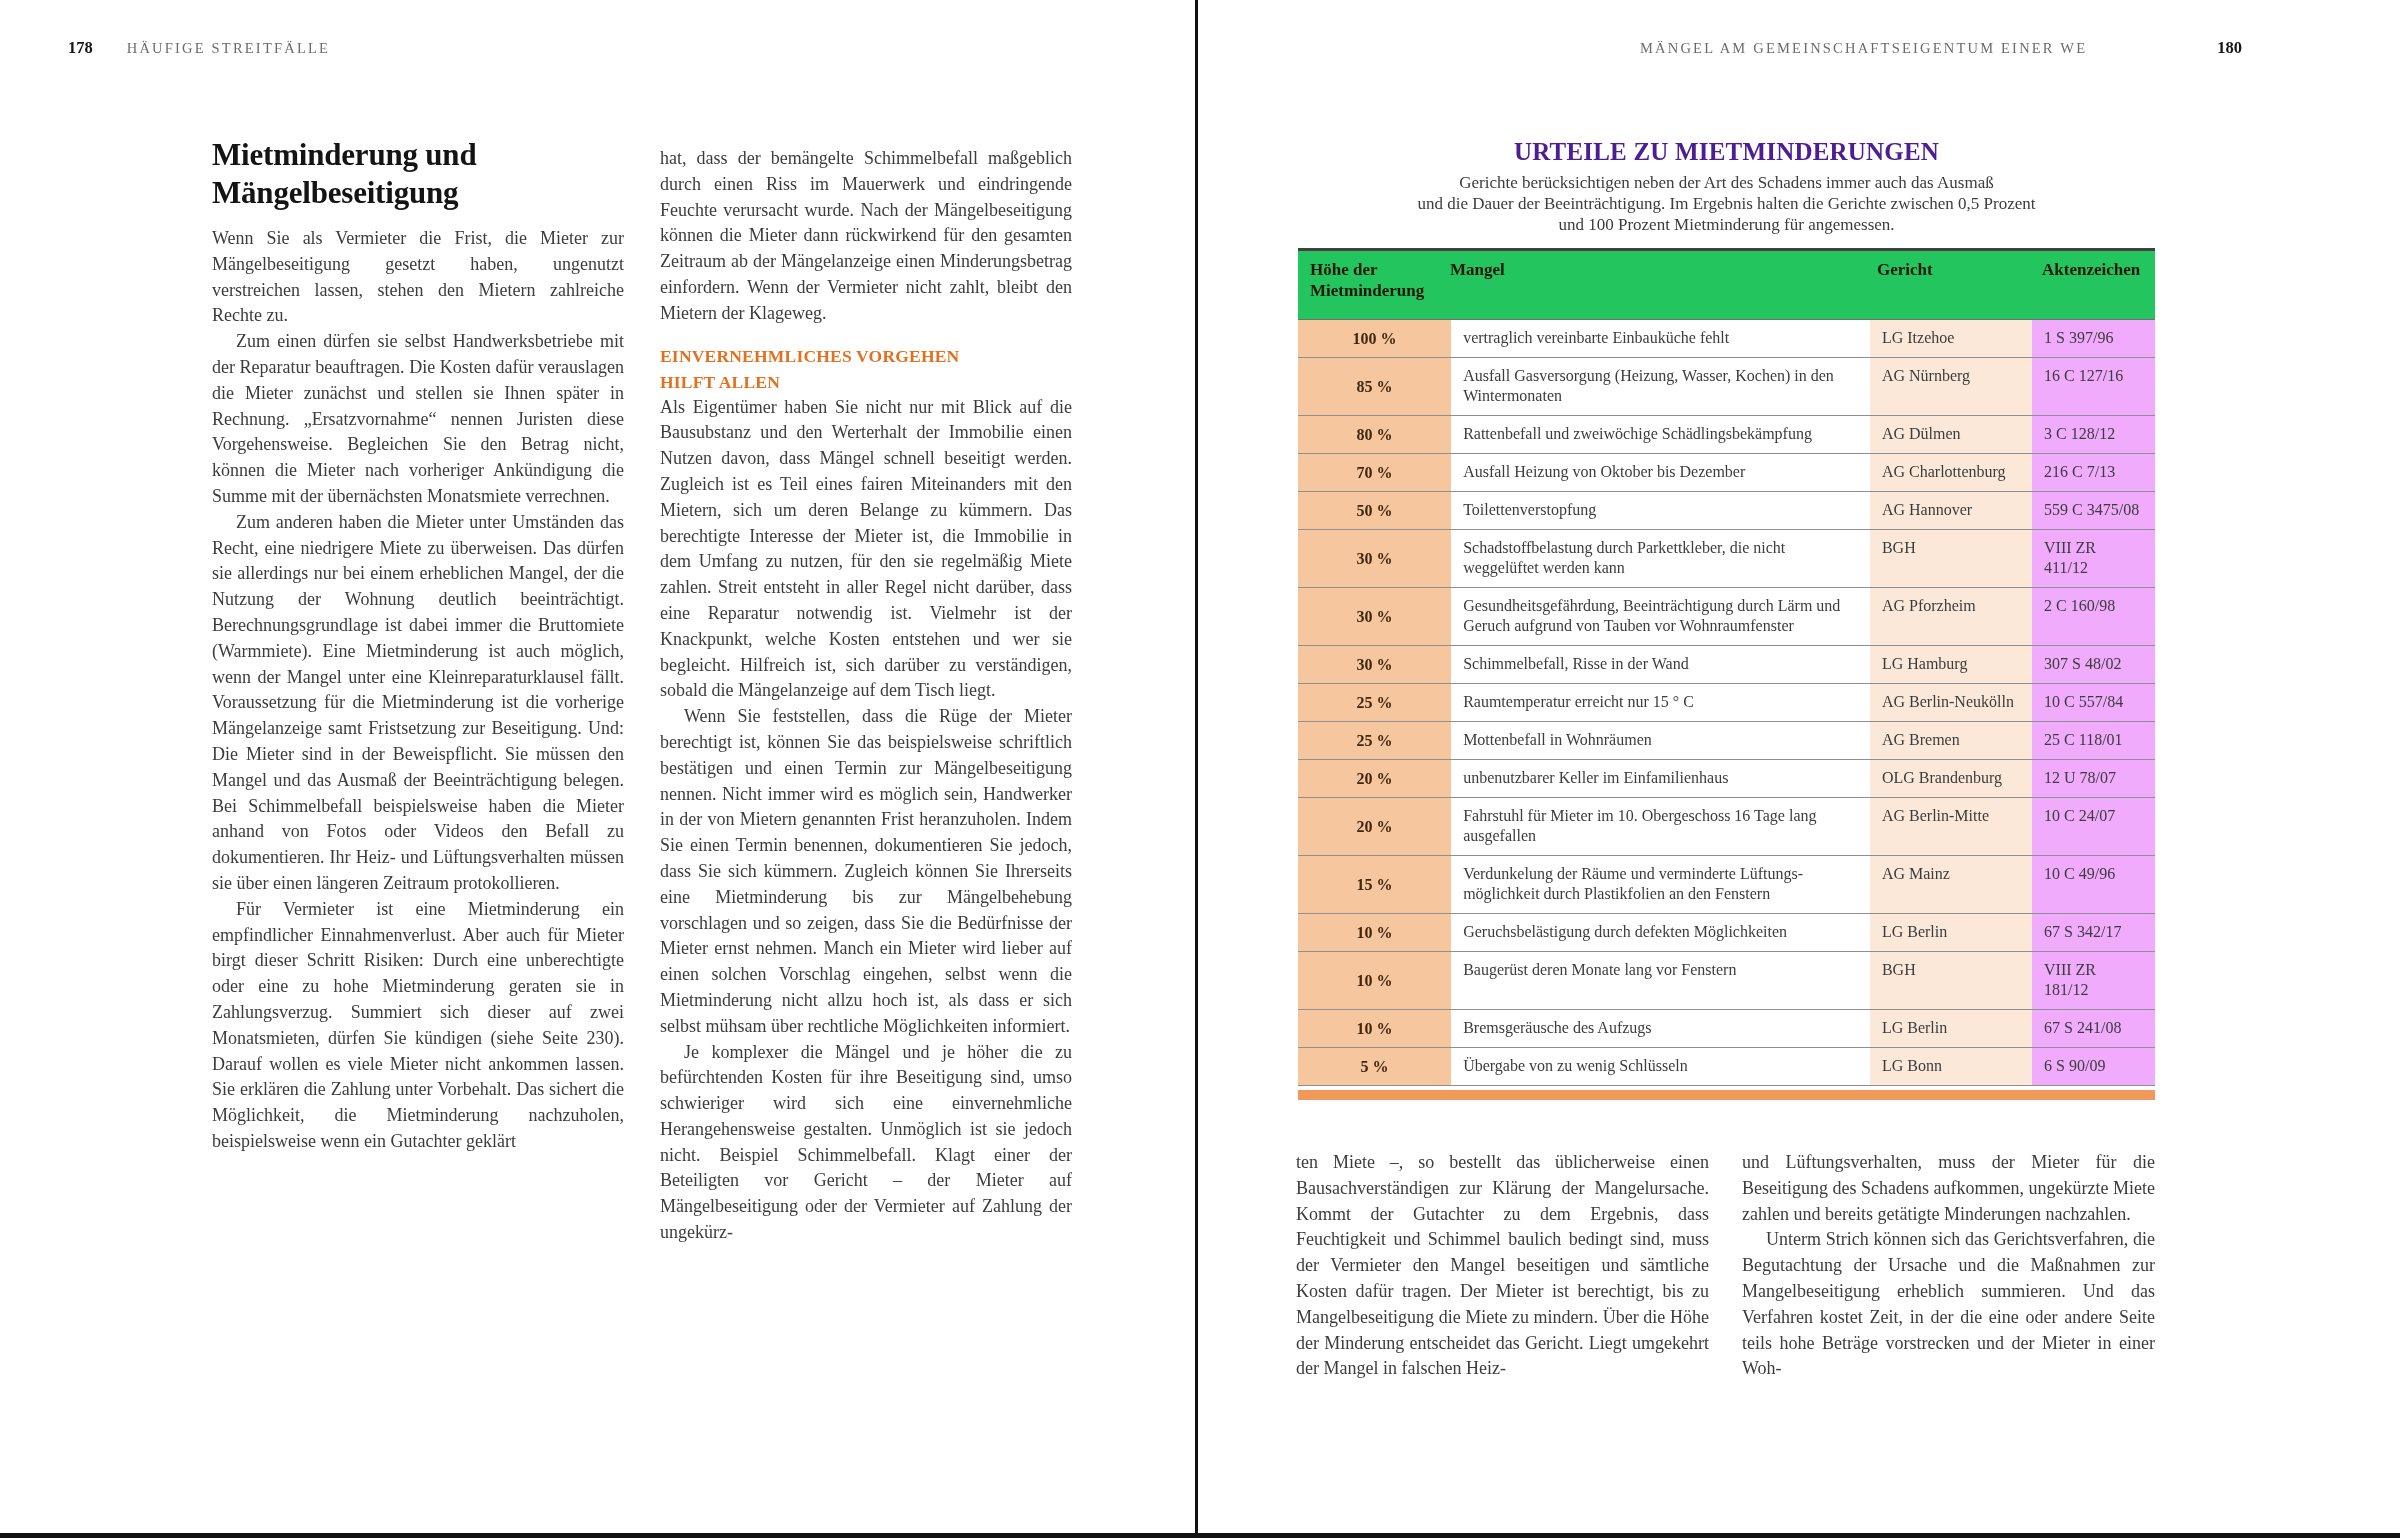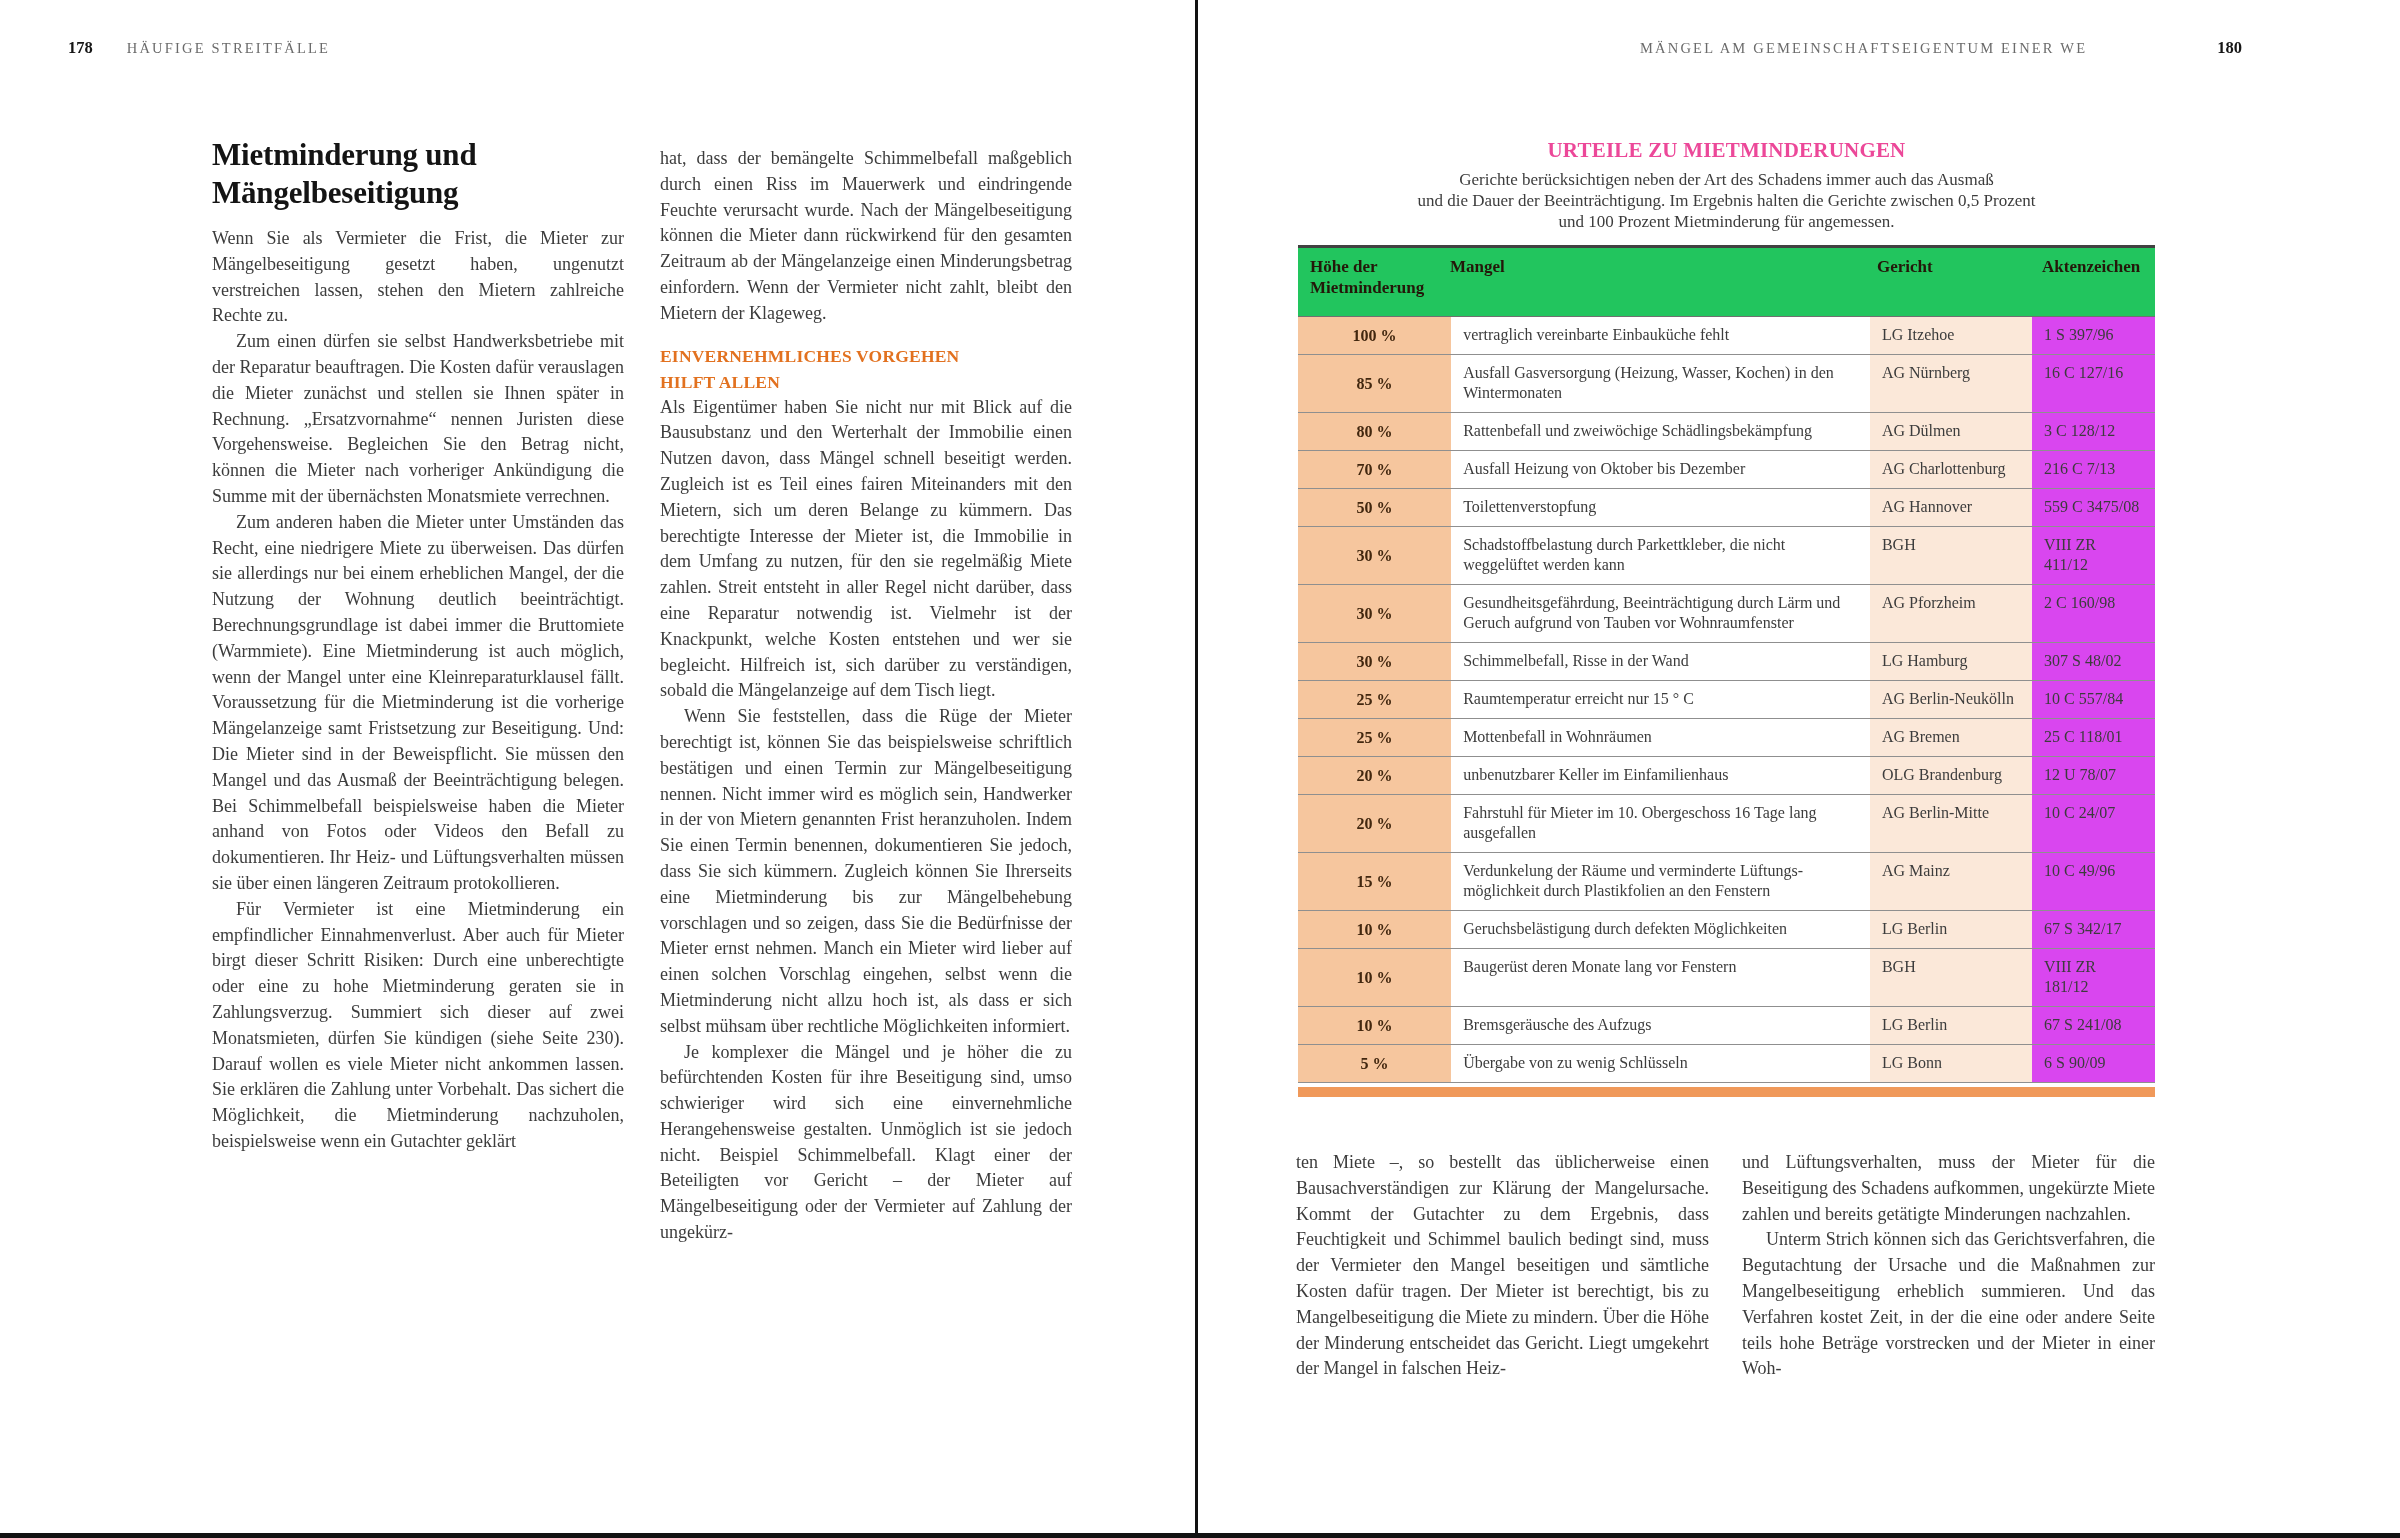--- a/index.html
+++ b/index.html
@@ -29,32 +29,32 @@
   #col2{left:660px;top:146px;}
   .para{margin:0;}
   .para.indent{text-indent:24px;}
   .subhead{
     margin:16px 0 0 0;text-align:left;
     color:#e2711f;font-weight:bold;font-size:17.5px;line-height:26px;letter-spacing:0.2px;
   }
 
   
   .table-block{position:absolute;left:1298px;top:138px;width:857px;}
-  .tbl-title{text-align:center;font-weight:bold;font-size:21px;color:#ec4899;letter-spacing:0.2px;}
+  .tbl-title{text-align:center;font-weight:bold;font-size:25px;color:#4c1d95;letter-spacing:0.2px;}
   .tbl-sub{text-align:center;font-size:17px;line-height:21px;margin-top:6px;color:#3c3c3c;}
   .jtable{margin-top:13px;border-top:3px solid #414141;}
   .trow{display:flex;border-bottom:1.5px solid #8f8f8f;}
   .trow.thead{height:68px;border-bottom:1.5px solid #707070;}
   .cell{box-sizing:border-box;padding:8px 12px 9px 12px;font-size:16px;line-height:20px;}
   .thead .cell{background:#22c55e;font-weight:bold;color:#241709;font-size:17px;line-height:21px;}
   .c-pct{width:140px;background:#f6c69e;display:flex;align-items:center;justify-content:center;
          font-weight:bold;color:#42270f;padding:8px;}
   .c-m{width:427px;background:#ffffff;}
   .c-g{width:165px;background:#fbe8d9;}
-  .c-a{width:125px;background:#d946ef;}
+  .c-a{width:125px;background:#f0abfc;}
   .h-pct{width:140px;} .h-m{width:427px;} .h-g{width:165px;} .h-a{width:125px;}
   .tbar{height:10px;background:#f0995a;margin-top:4px;}
 
   
   .bottom-cols{position:absolute;left:1296px;top:1150px;width:860px;display:flex;gap:33px;}
   .bcol{width:413px;font-size:18px;line-height:25.8px;text-align:justify;hyphens:auto;}
 </style>
 </head>
 <body>
 

